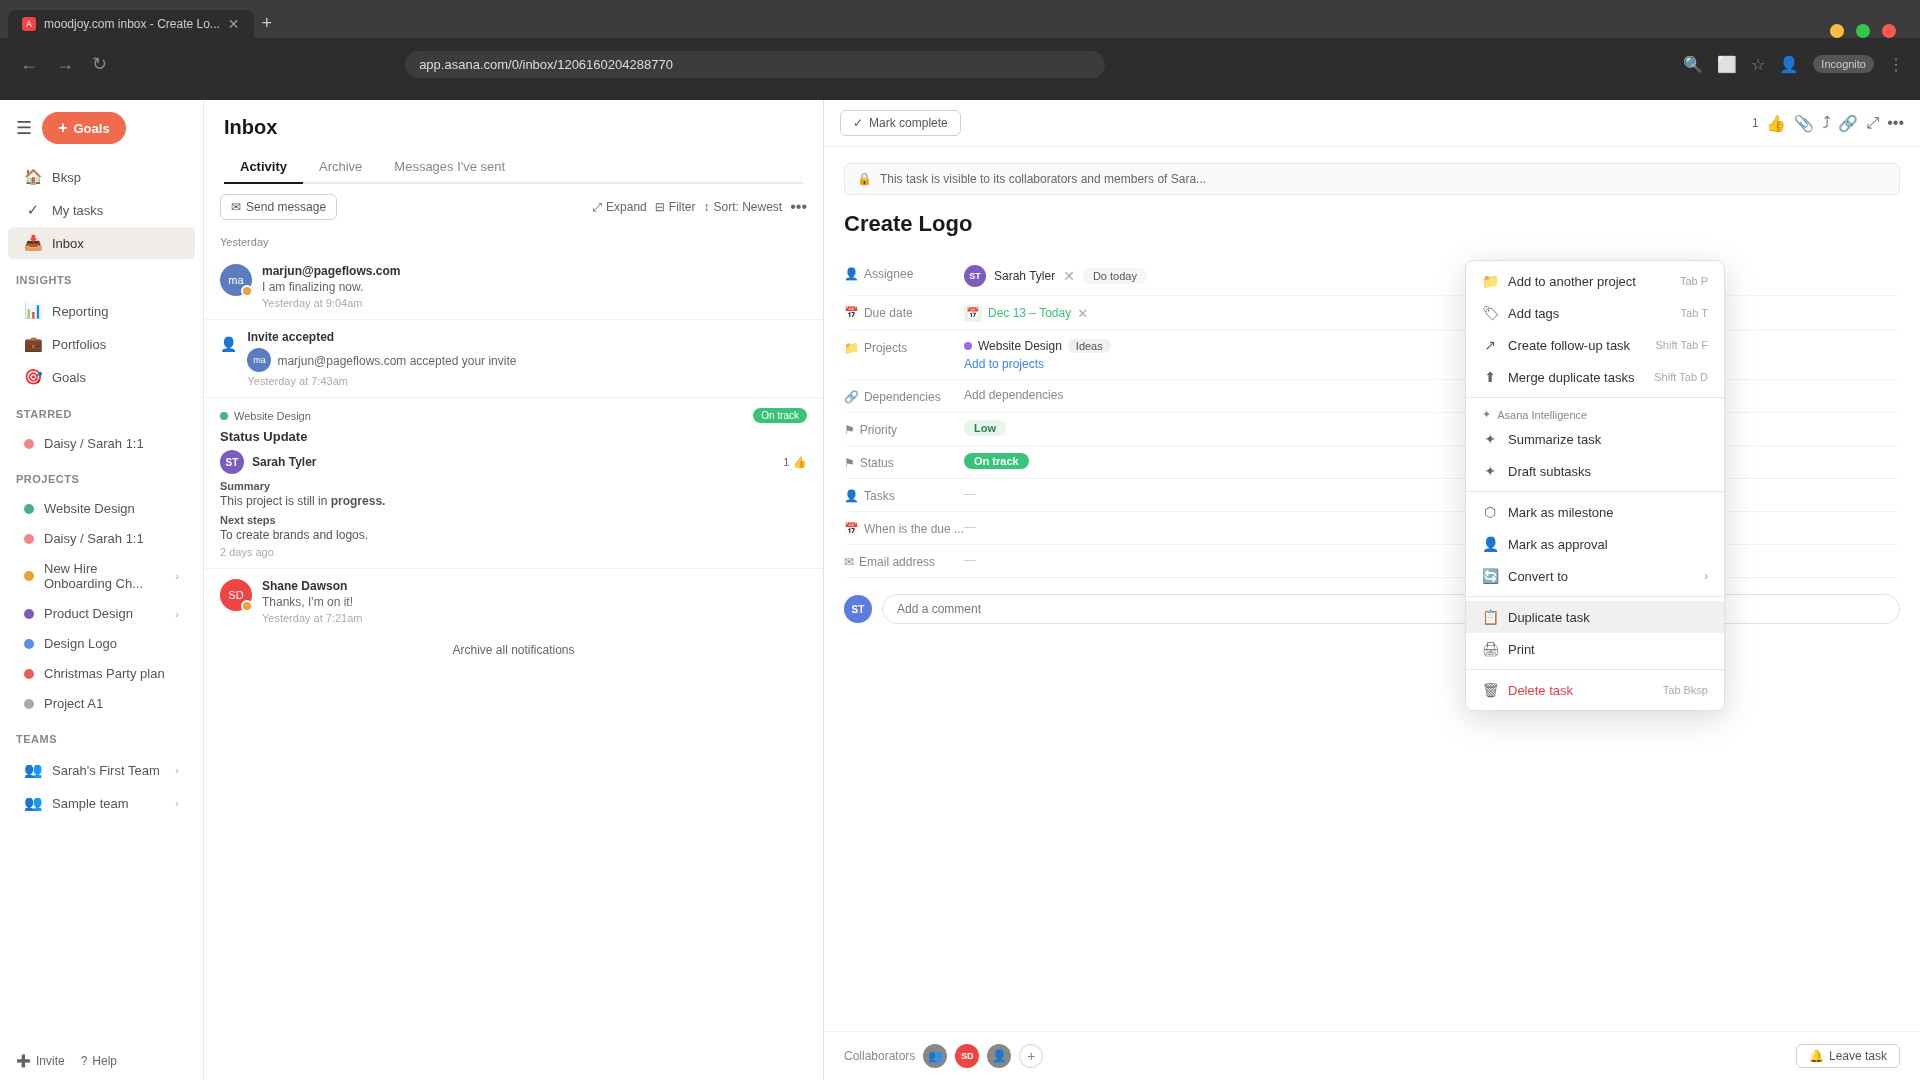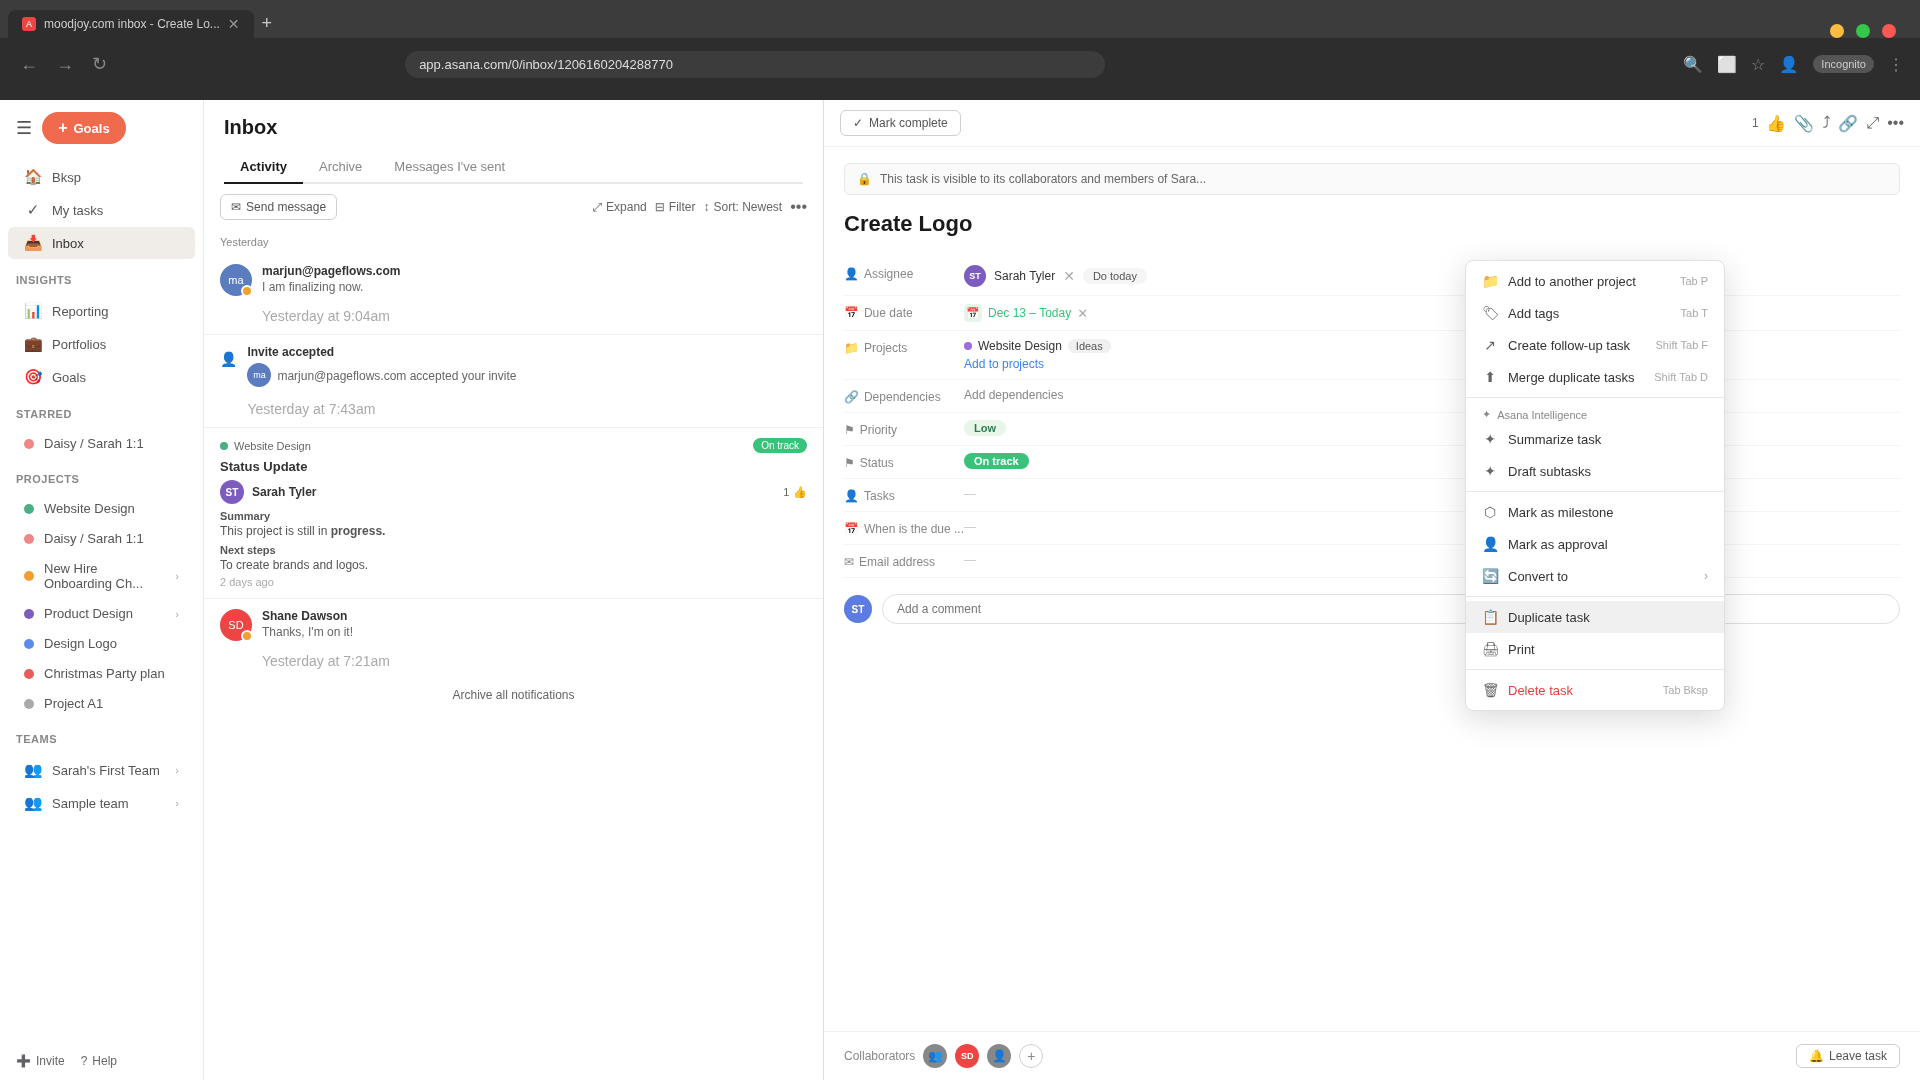--- a/index.html
+++ b/index.html
@@ -68,21 +68,21 @@
     .inbox-list { flex: 1; overflow-y: auto; }
     .date-divider { padding: 6px 16px; font-size: 11px; color: #888; font-weight: 500; }
 
     .notification-item { padding: 10px 16px; border-bottom: 1px solid #f0f0f0; cursor: pointer; }
     .notif-top { display: flex; align-items: flex-start; gap: 10px; }
     .avatar { width: 32px; height: 32px; border-radius: 50%; display: flex; align-items: center; justify-content: center; font-size: 11px; font-weight: 400; color: white; flex-shrink: 0; position: relative; }
     .avatar-status { width: 12px; height: 12px; border-radius: 50%; border: 2px solid white; position: absolute; bottom: -1px; right: -1px; }
     .notif-content { flex: 1; }
     .notif-sender { font-weight: 600; font-size: 12px; color: #333; }
     .notif-text { font-size: 12px; color: #666; margin-top: 2px; }
-    .notif-time { font-size: 14px; color: #aaa; margin-top: 14px; }
+    .notif-time { font-size: 11px; color: #aaa; margin-top: 3px; }
 
     .status-update-item { padding: 10px 16px; border-bottom: 1px solid #f0f0f0; }
     .project-badge { font-size: 11px; color: #666; display: flex; align-items: center; gap: 6px; margin-bottom: 6px; }
     .project-color-dot { width: 8px; height: 8px; border-radius: 50%; }
     .on-track-badge { margin-left: auto; background: #37c47a; color: white; font-size: 10px; padding: 2px 8px; border-radius: 10px; }
     .status-title { font-size: 13px; font-weight: 600; color: #333; margin-bottom: 6px; }
     .status-header-row { display: flex; align-items: center; gap: 8px; margin-bottom: 4px; }
     .status-avatar { width: 24px; height: 24px; border-radius: 50%; background: #7c5cbf; display: flex; align-items: center; justify-content: center; font-size: 10px; color: white; font-weight: 700; }
     .status-name { font-size: 12px; font-weight: 600; color: #333; }
     .like-count { margin-left: auto; display: flex; align-items: center; gap: 4px; font-size: 11px; color: #666; }

